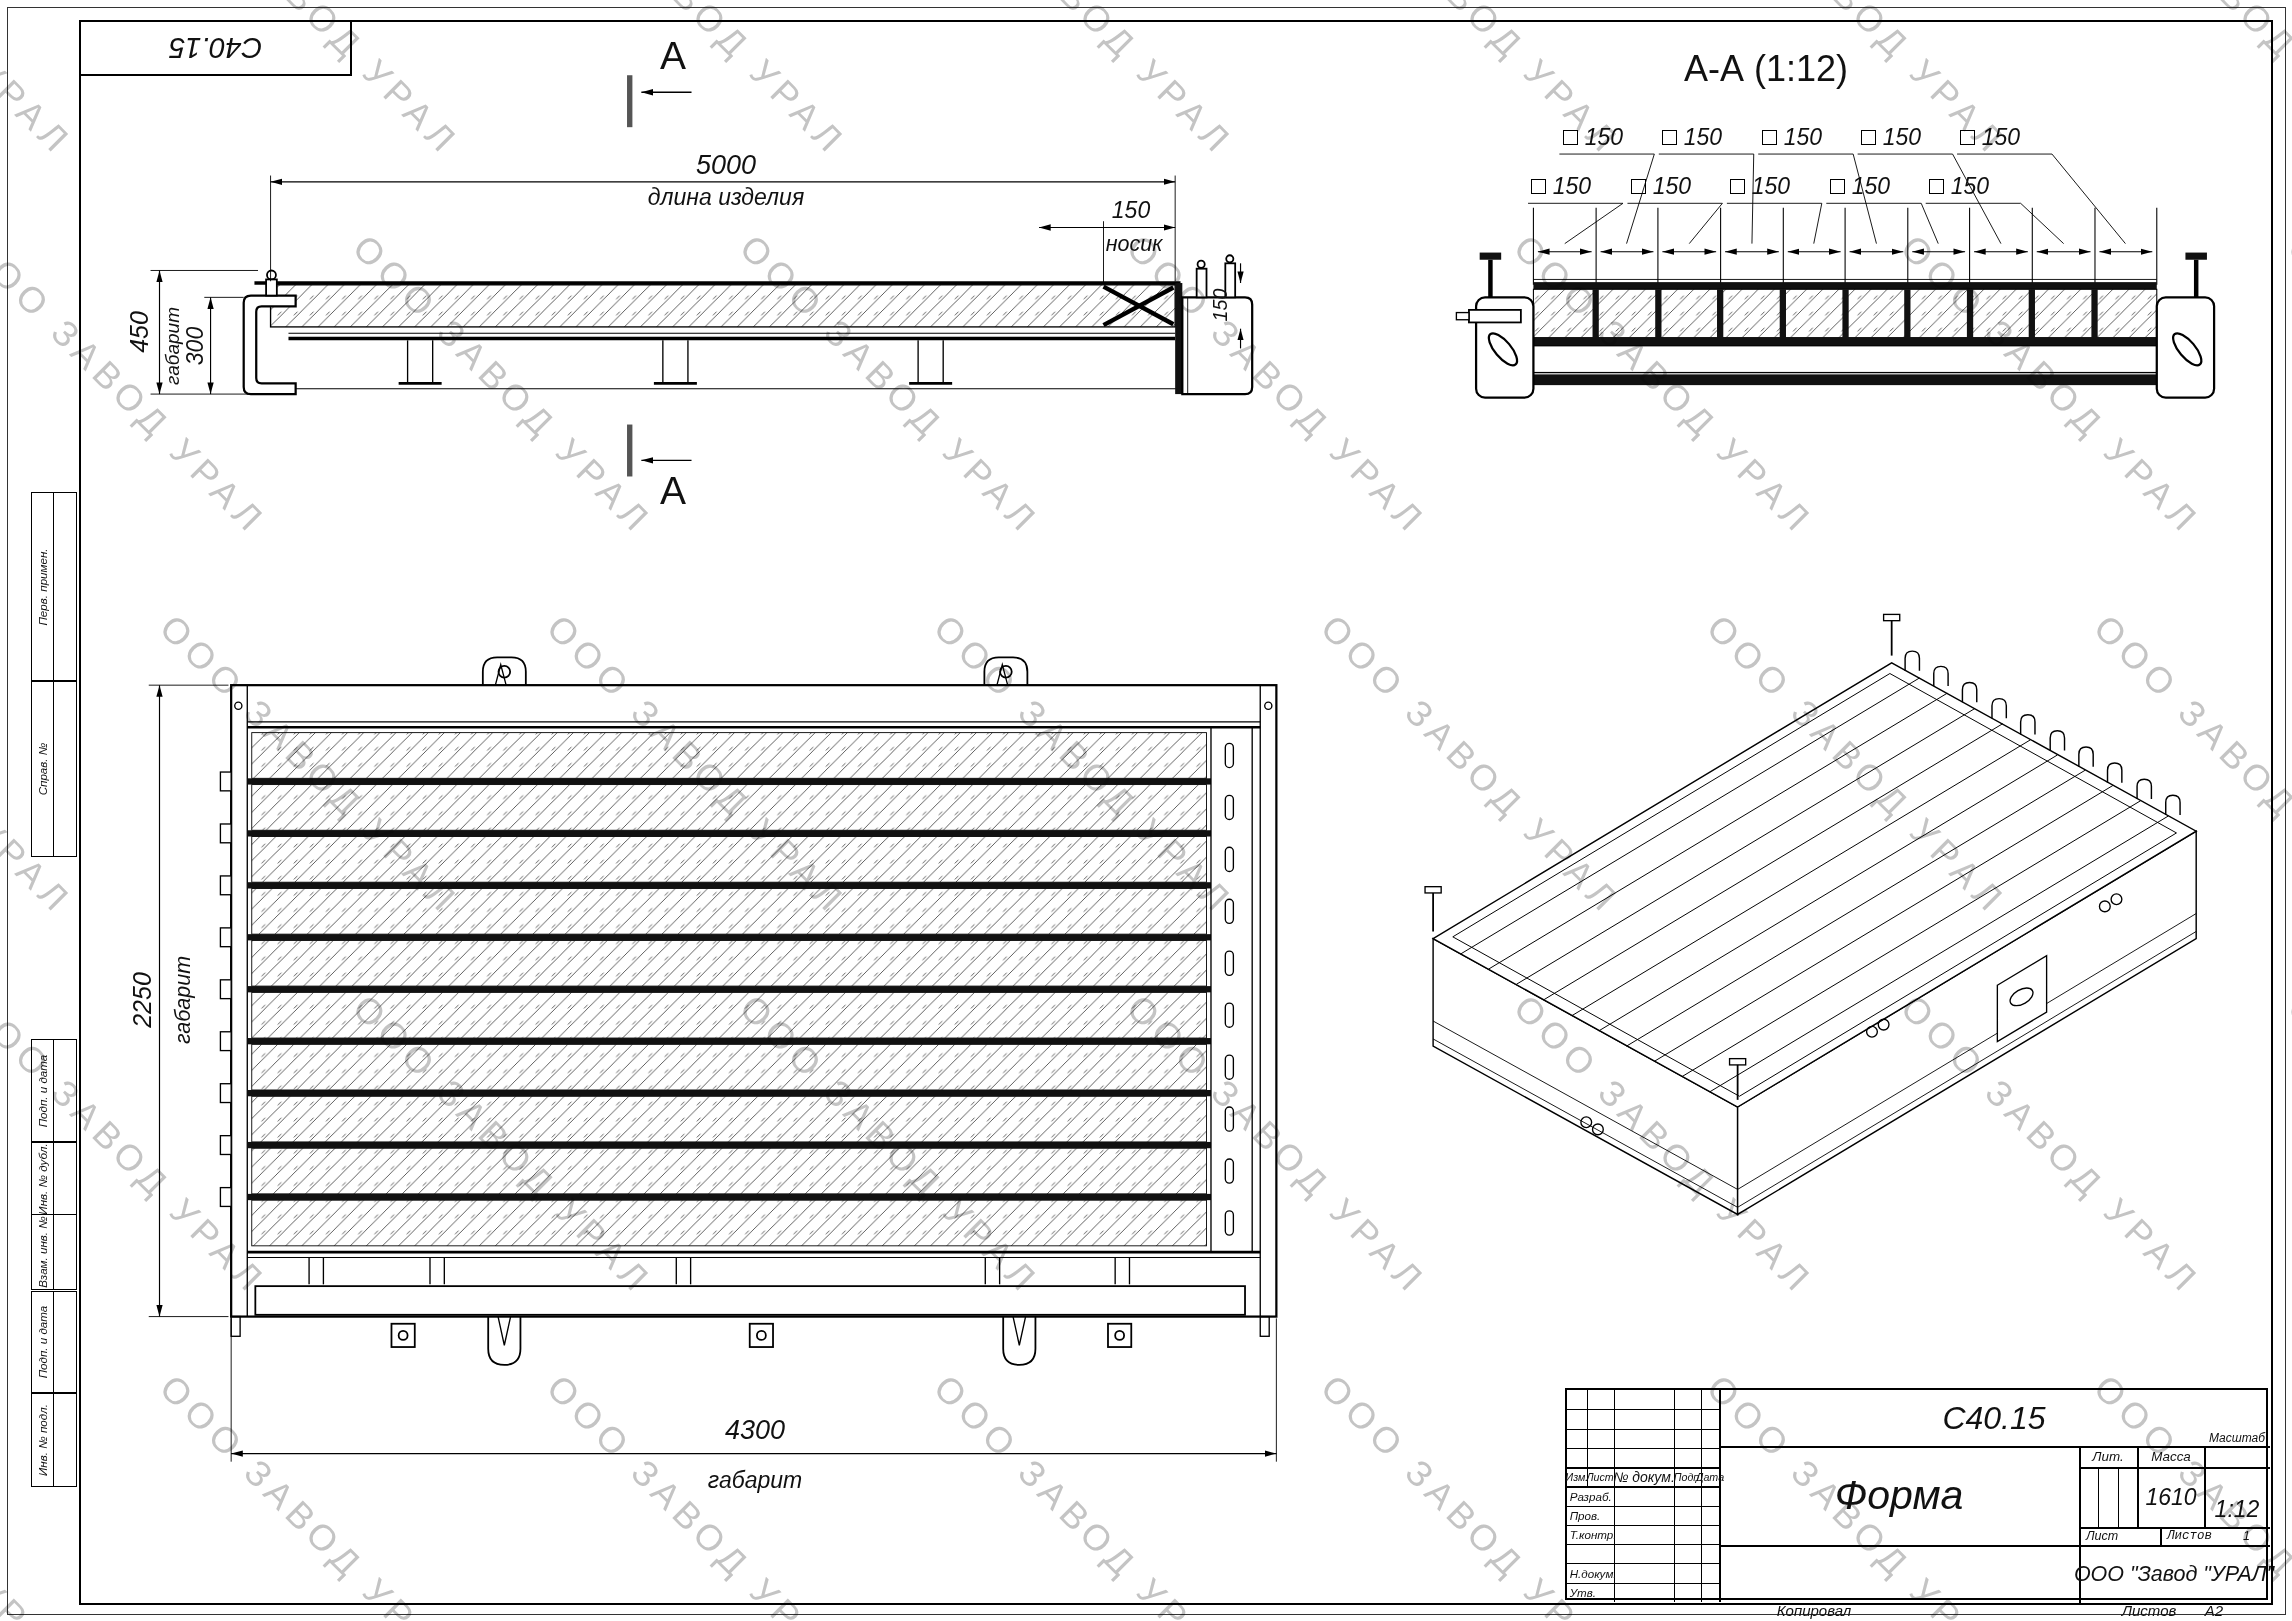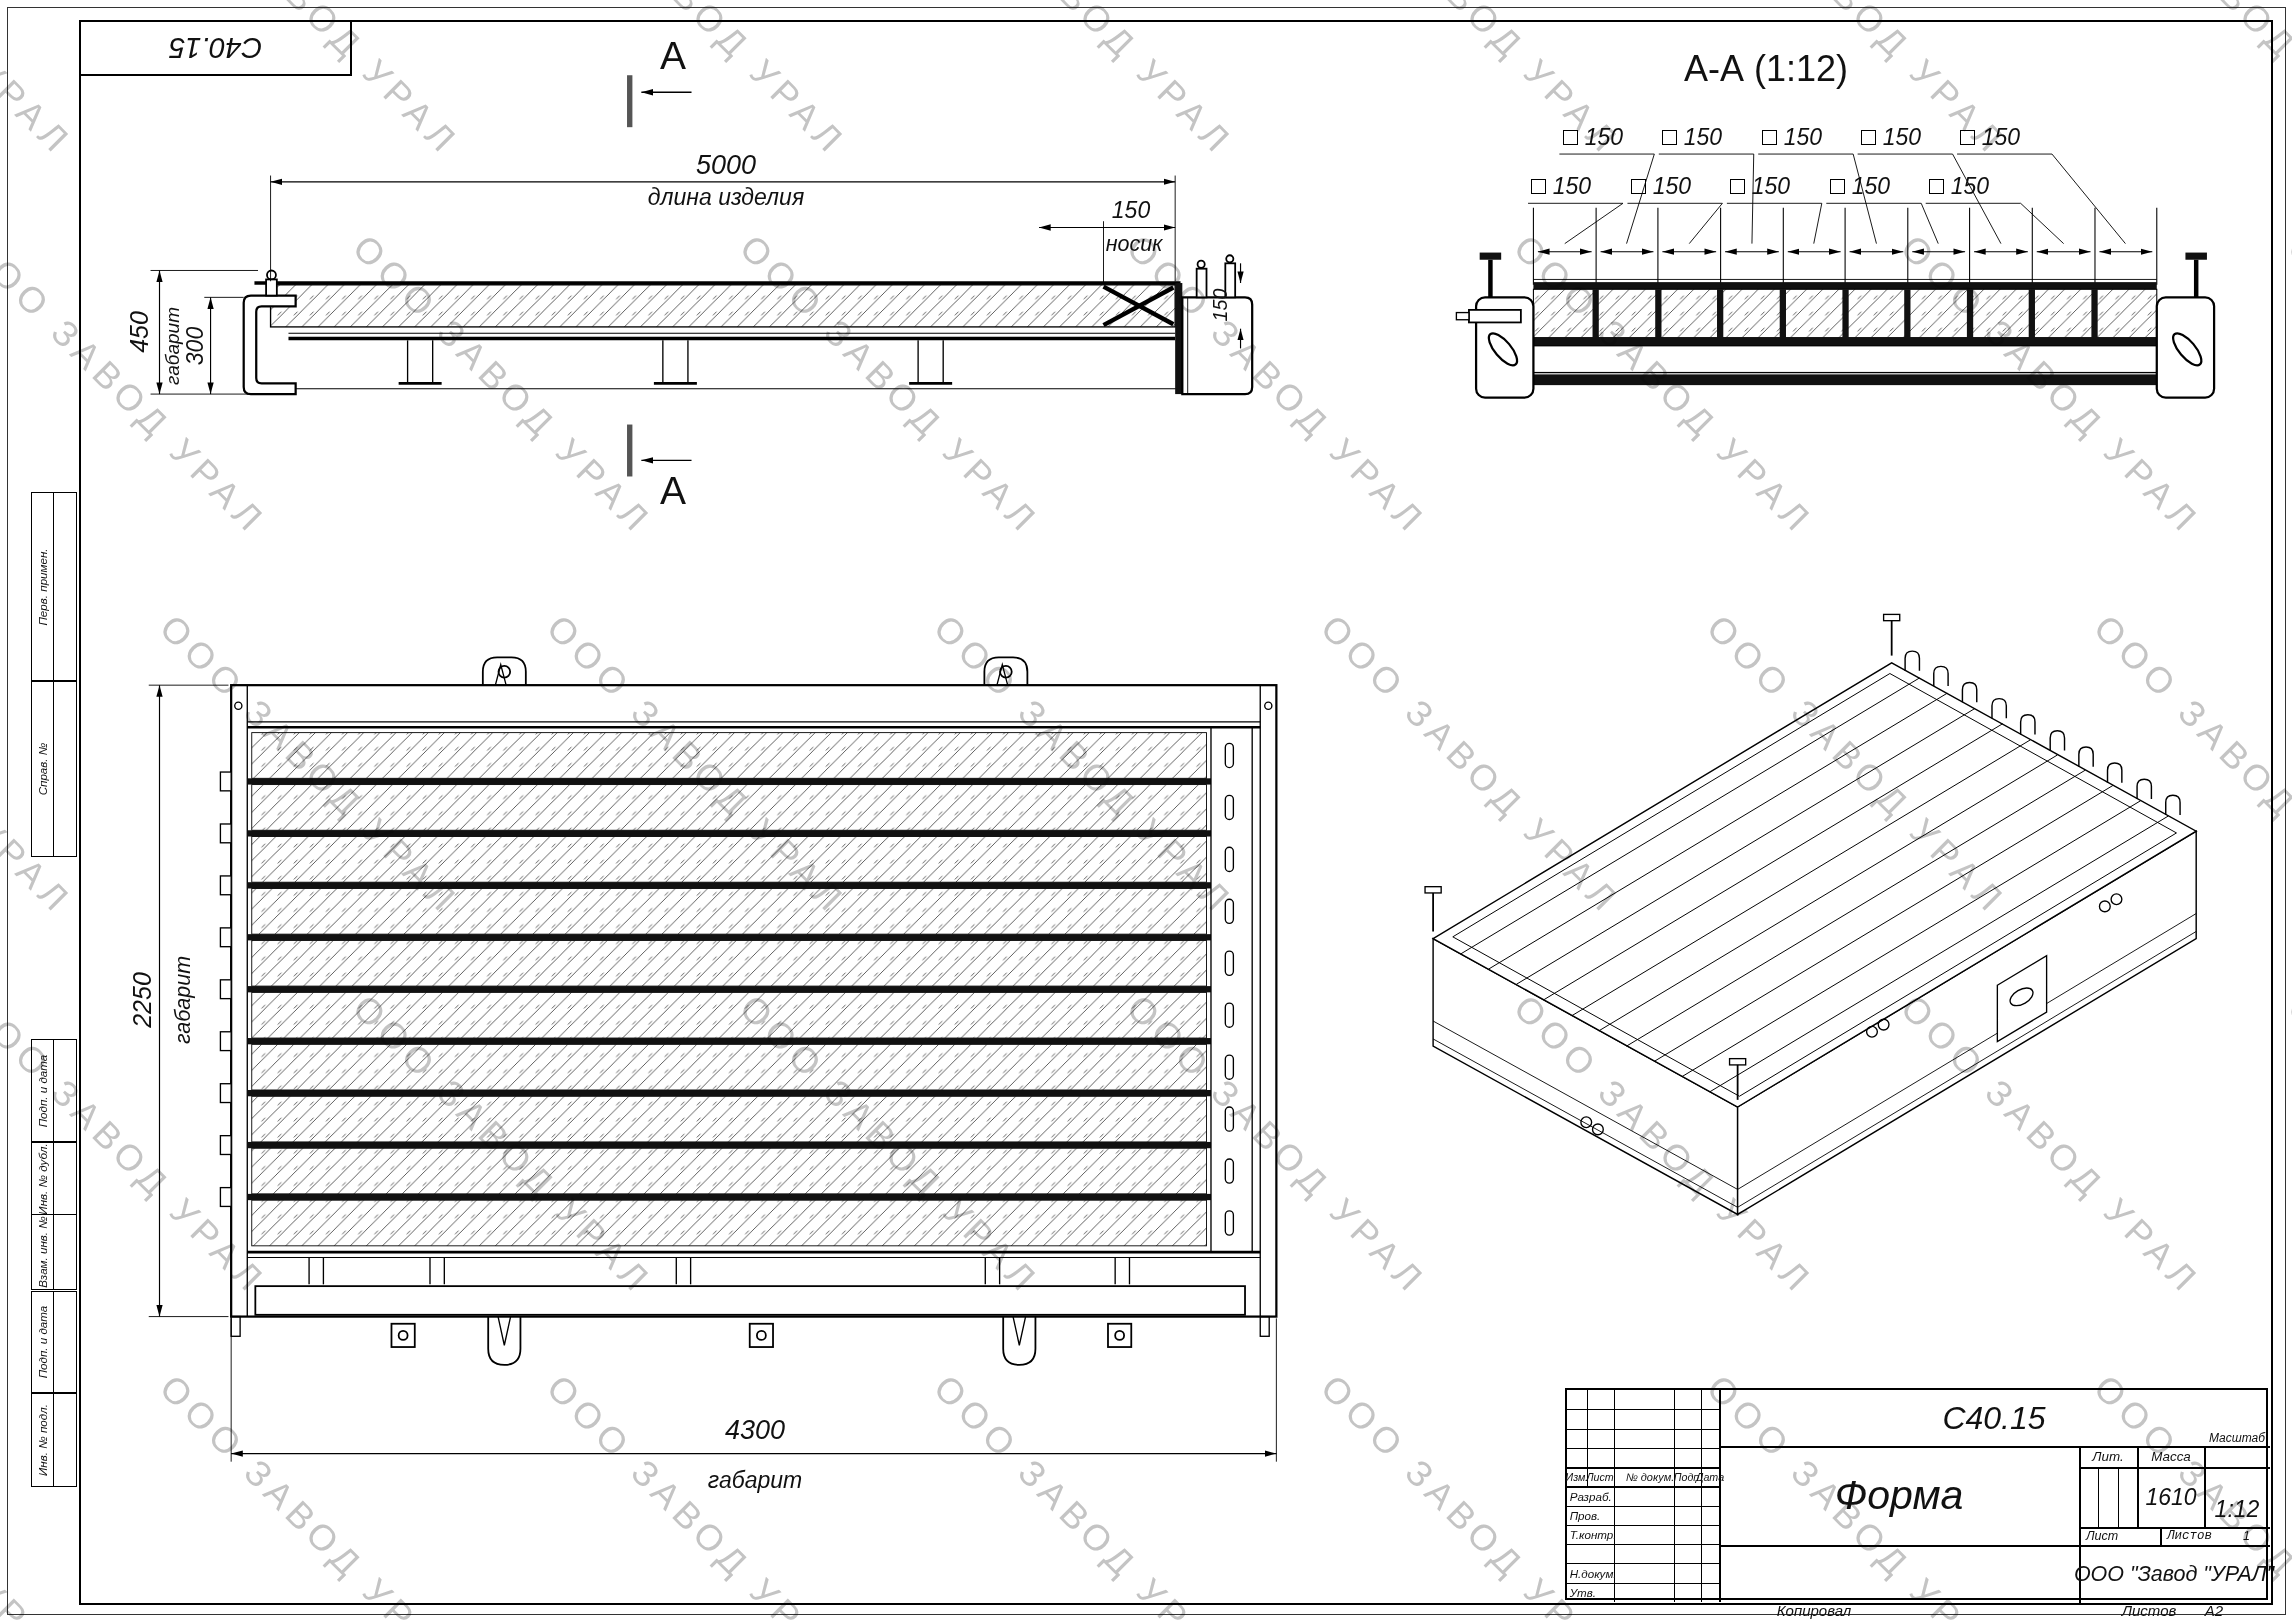--- a/index.html
+++ b/index.html
@@ -505,21 +505,21 @@
     <span class="tbx" style="left:604px;top:66px;font-size:13.4px;">Масса</span>
     <span class="tbx" style="left:670px;top:48px;font-size:12px;">Масштаб</span>
     <span class="tbx" style="left:604px;top:107px;font-size:23px;">1610</span>
     <span class="tbx" style="left:670px;top:107px;font-size:23px;margin-top:12px;">1:12</span>
     <span class="tbl" style="left:519px;top:146px;font-size:12.5px;">Лист</span>
     <span class="tbl" style="left:600px;top:146px;font-size:12.5px;font-family:Liberation Mono, monospace;">Листов</span>
     <span class="tbl" style="left:676px;top:146px;font-size:12.5px;">1</span>
     <span class="tbx" style="left:607px;top:184px;font-size:21.5px;">ООО "Завод "УРАЛ"</span>
     <span class="tbx" style="left:9.9px;top:87px;font-size:10.7px;">Изм.</span>
     <span class="tbx" style="left:33px;top:87px;font-size:10.7px;">Лист</span>
-    <span class="tbx" style="left:83px;top:87px;font-size:11px;">№ докум.</span>
+    <span class="tbx" style="left:77px;top:87px;font-size:14px;">№ докум.</span>
     <span class="tbx" style="left:121px;top:87px;font-size:10.7px;">Подп.</span>
     <span class="tbx" style="left:143px;top:87px;font-size:10.7px;text-align:center;">Дата</span>
     <span class="tbl" style="left:2.7px;top:106px;font-size:11.6px;">Разраб.</span>
     <span class="tbl" style="left:2.7px;top:125px;font-size:11.6px;">Пров.</span>
     <span class="tbl" style="left:2.7px;top:144px;font-size:11.6px;">Т.контр.</span>
     <span class="tbl" style="left:2.7px;top:183px;font-size:11.6px;">Н.докум.</span>
     <span class="tbl" style="left:2.7px;top:202px;font-size:11.6px;">Утв.</span>
   </div>
 
   <div class="dim" style="left:1814px;top:1610px;font-size:15px;">Копировал</div>

